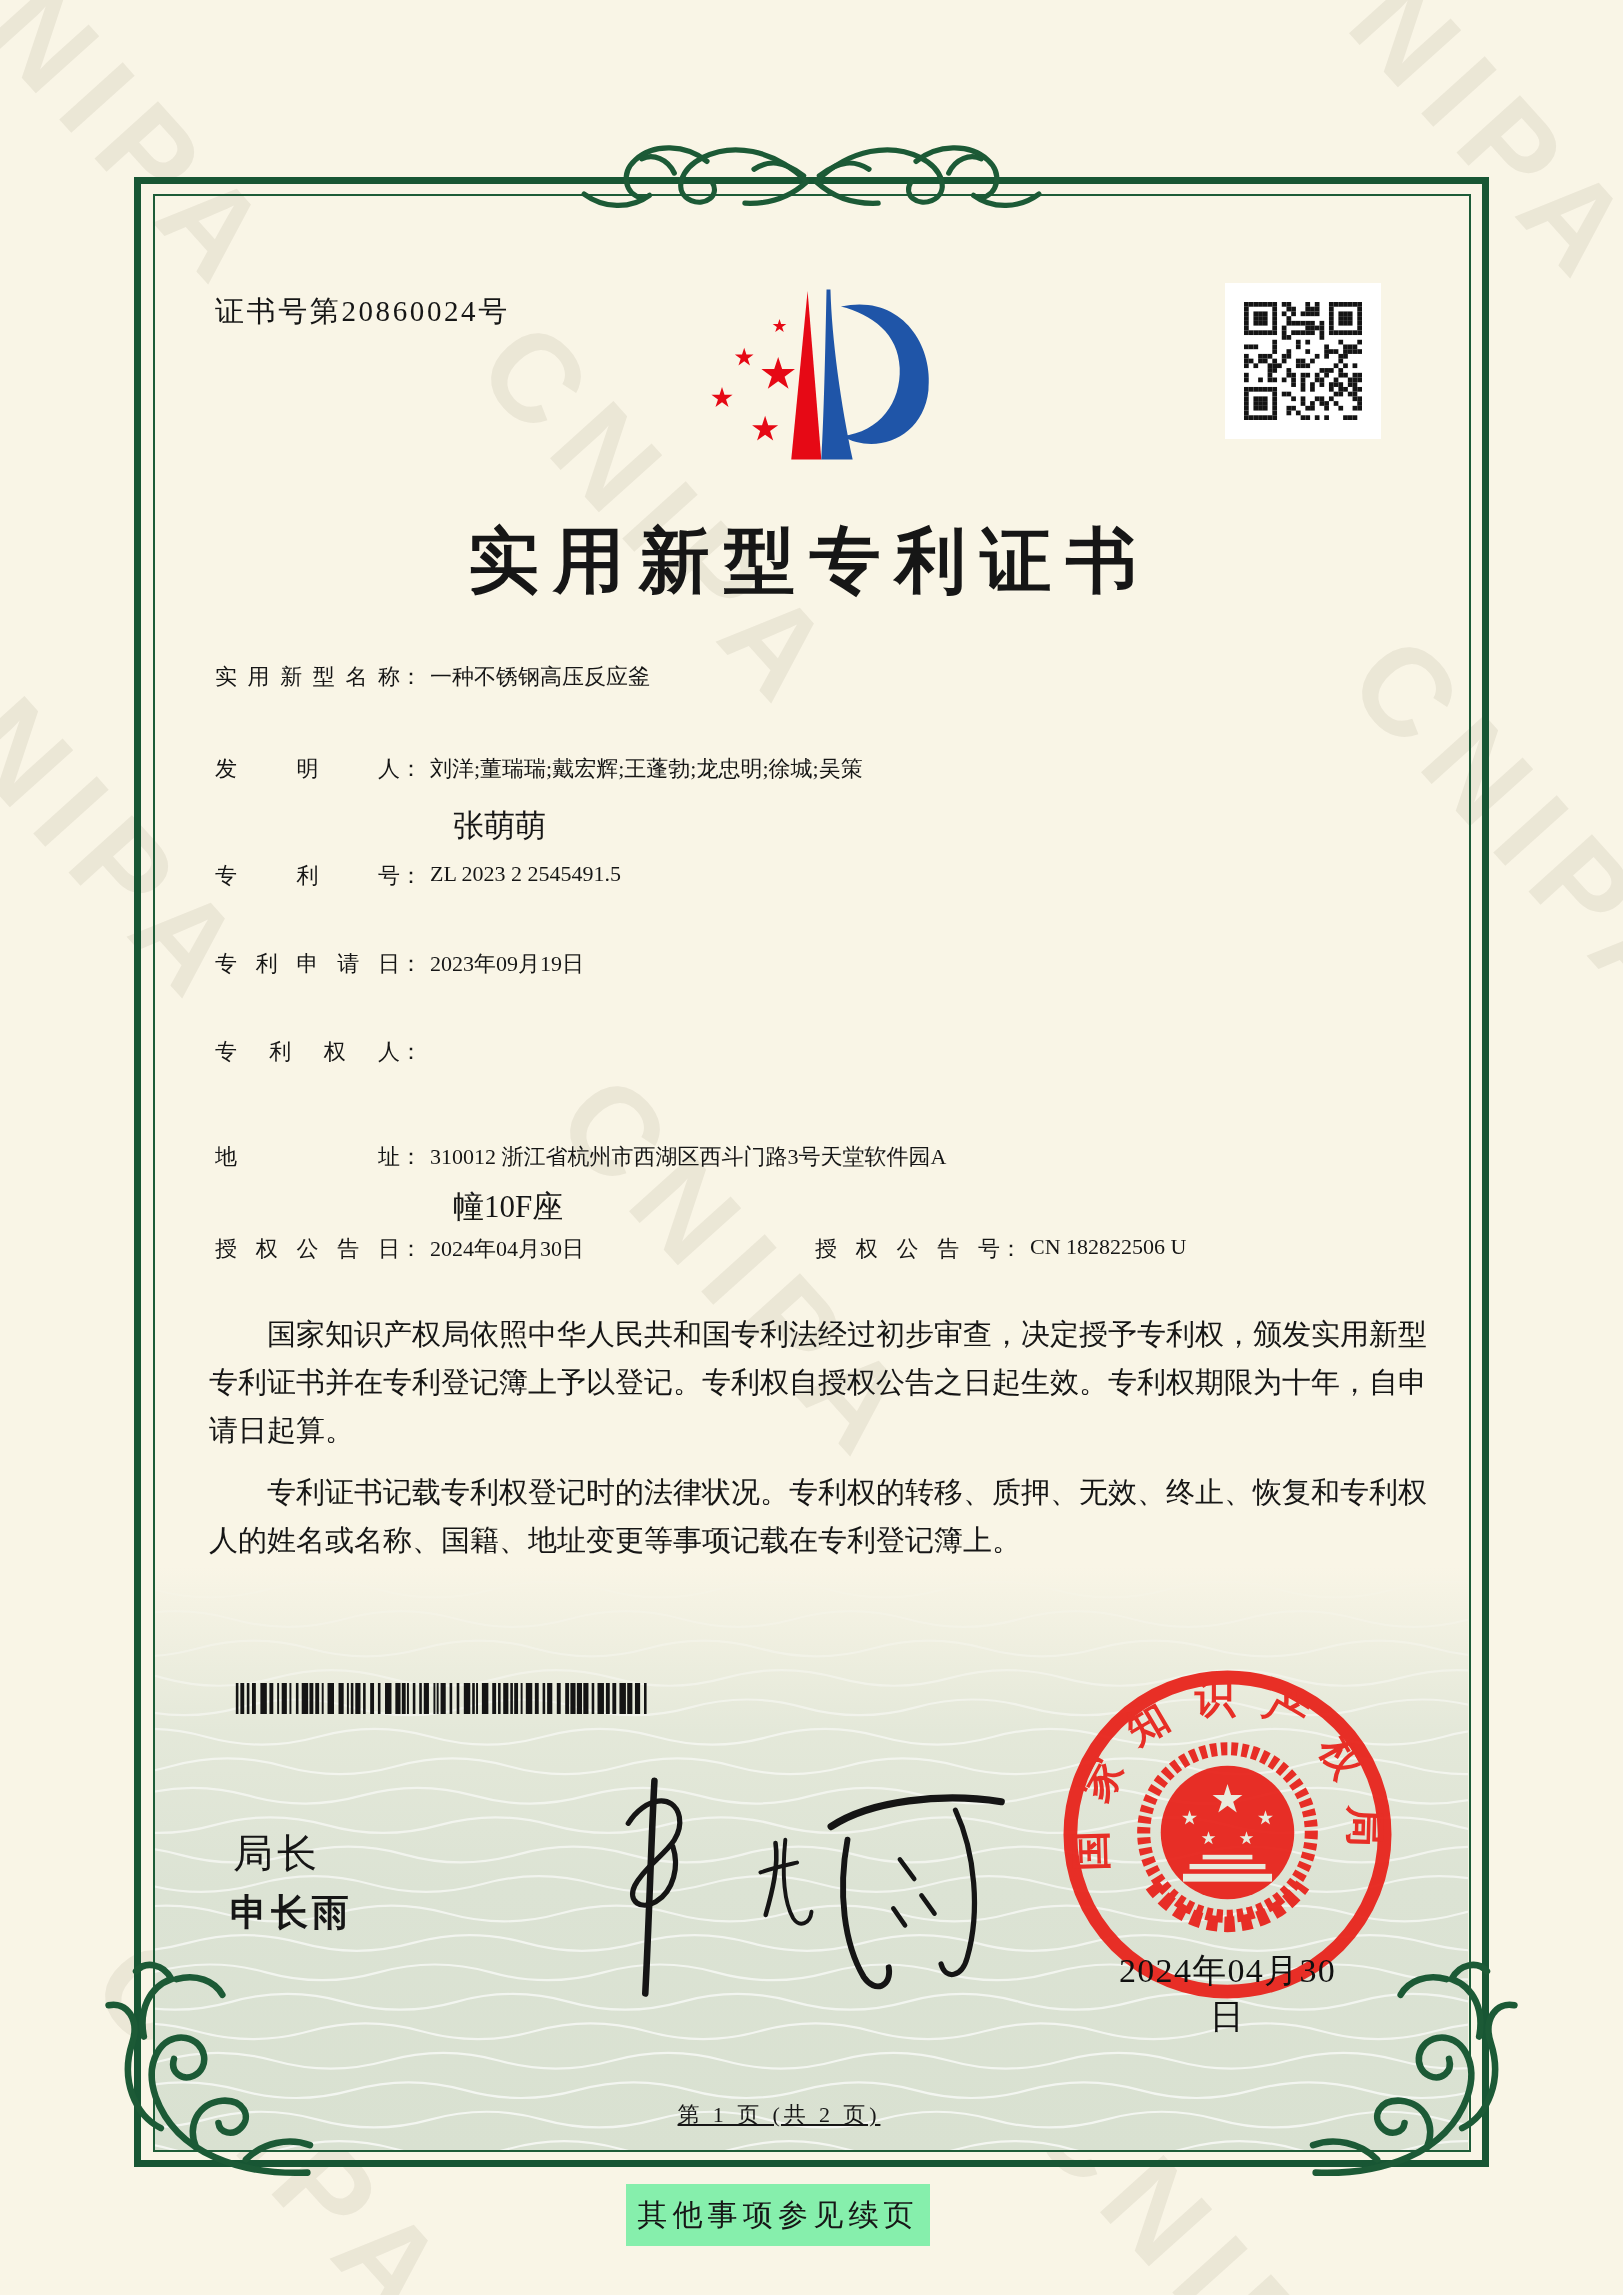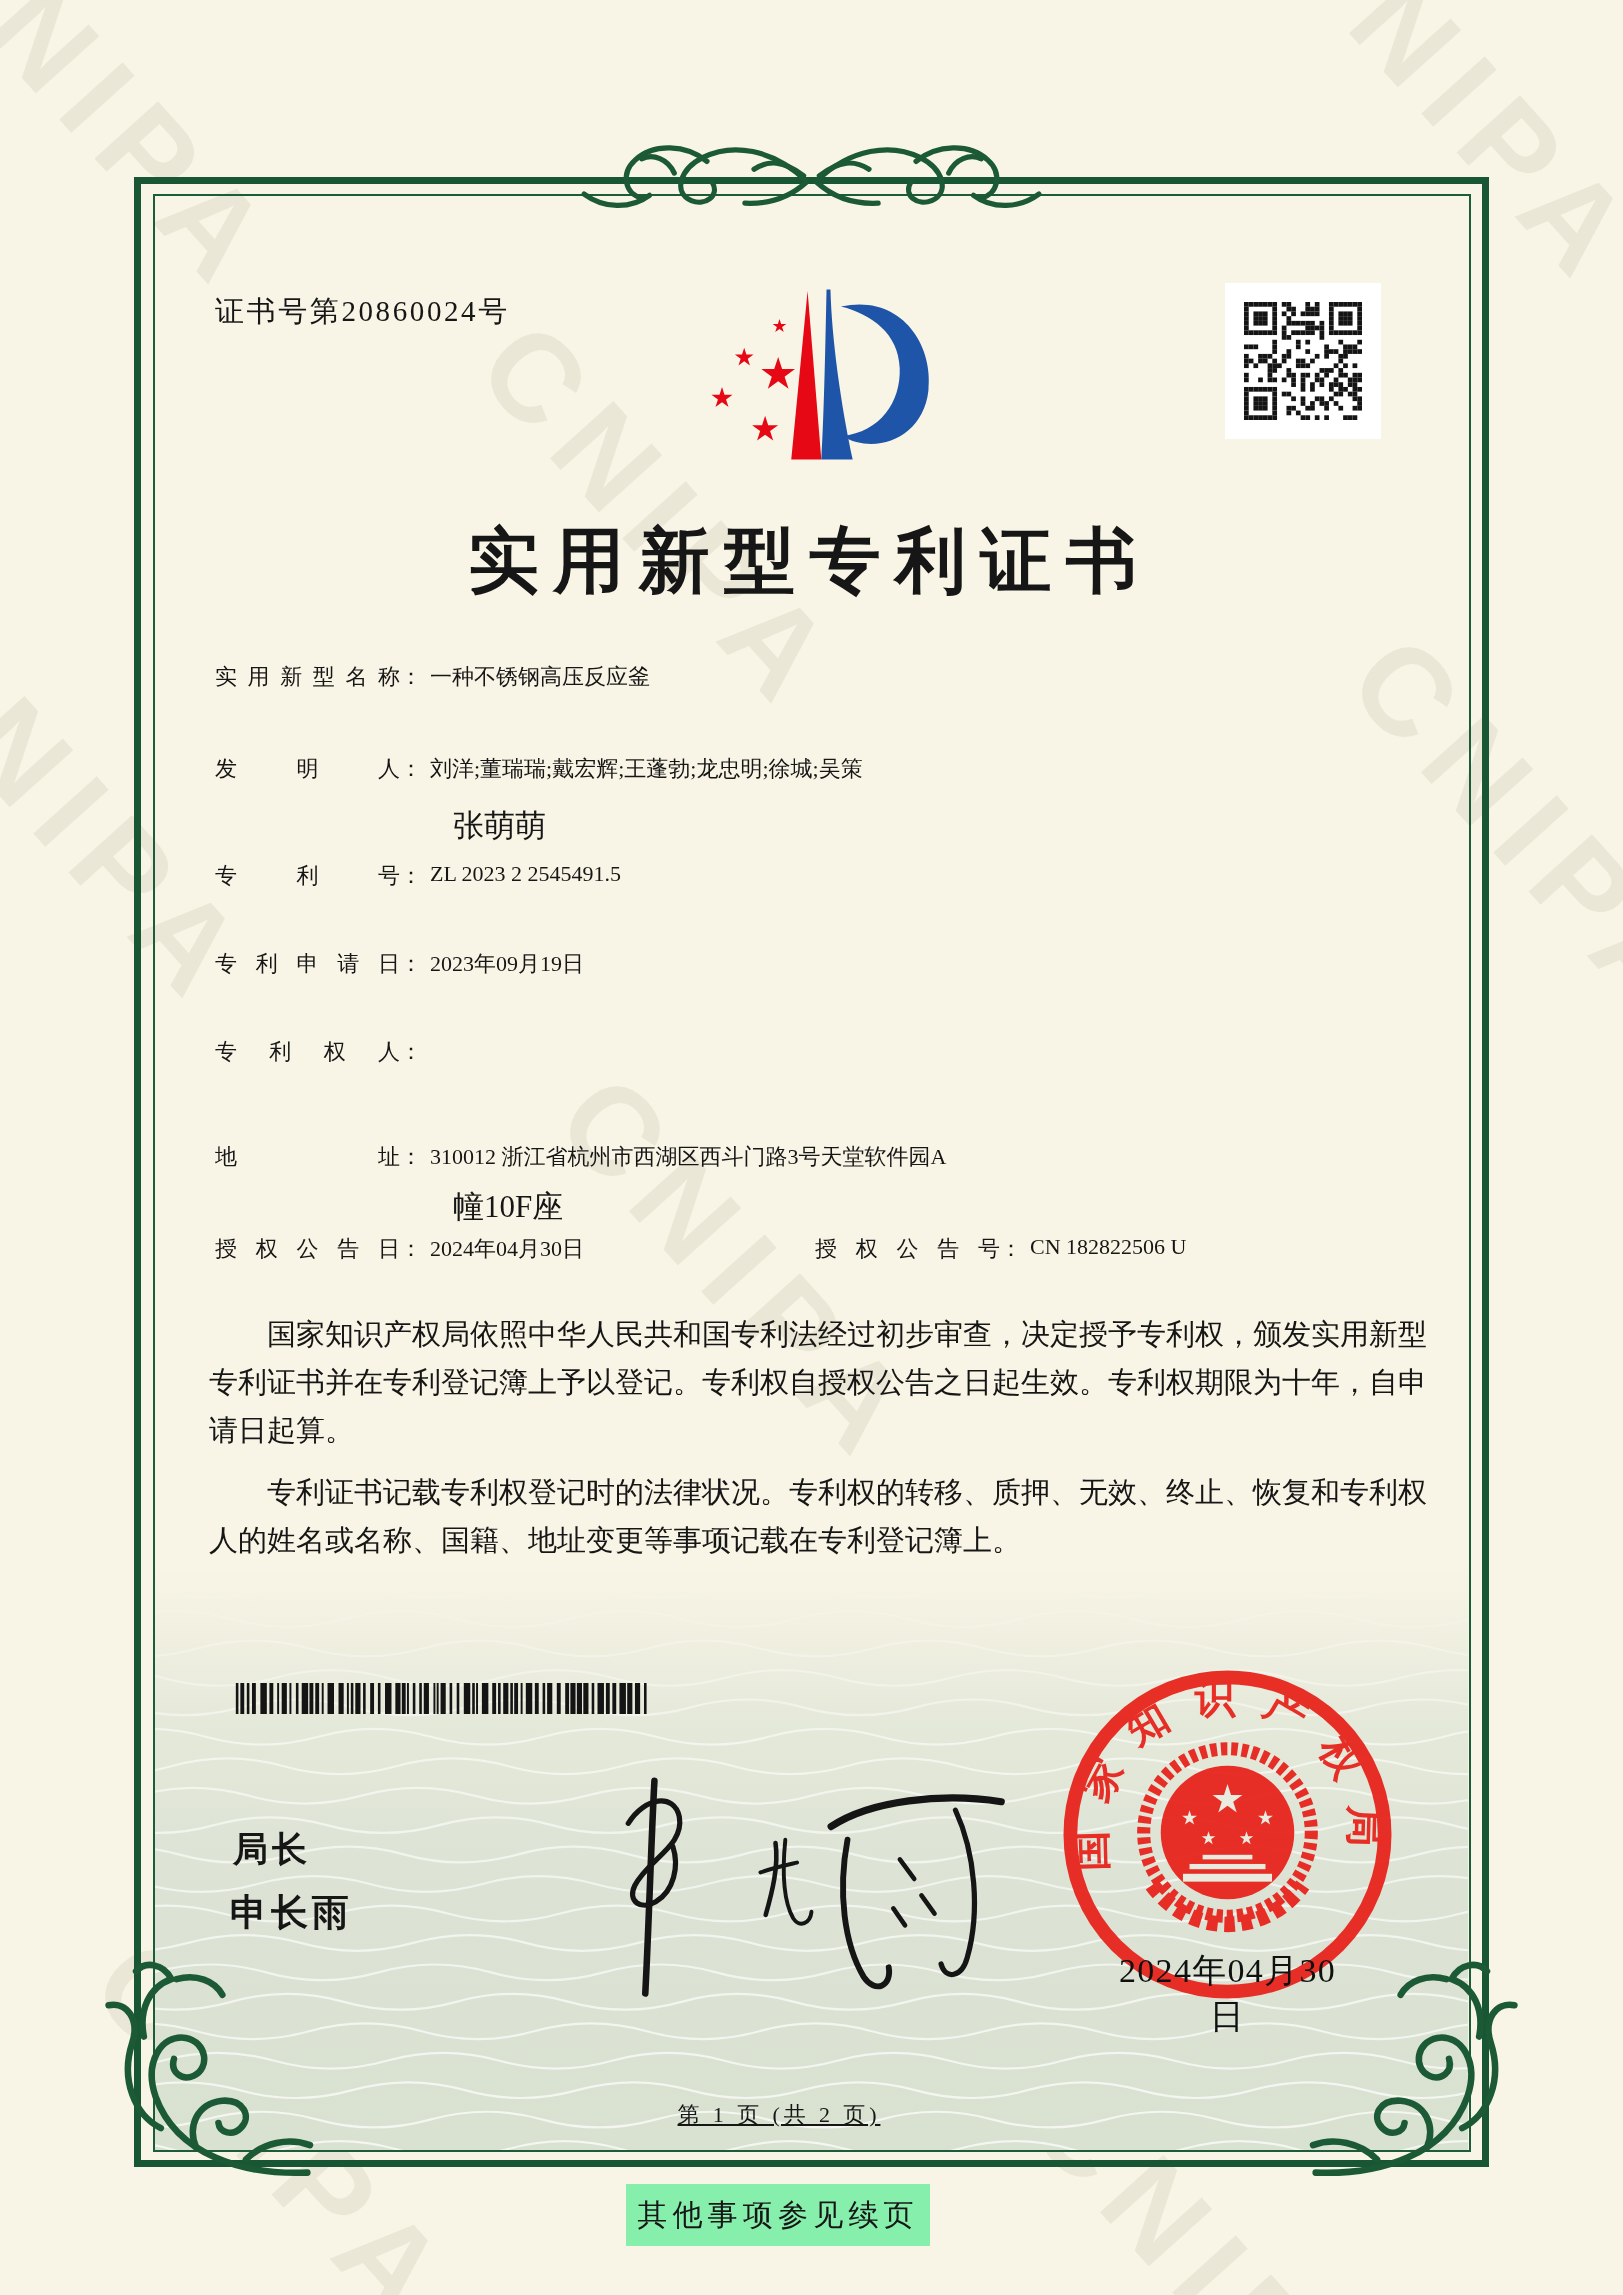--- a/index.html
+++ b/index.html
@@ -26,21 +26,21 @@
   .row .lbl{display:inline-block;width:185px;text-align:justify;text-align-last:justify;}
   .row .colon{display:inline-block;width:30px;}
   .row .val{display:inline-block;}
   .vline2{position:absolute;left:453px;font-size:31px;white-space:nowrap;}
   .row.rcol{left:815px;}
 
   .paras{left:209px;top:1310px;width:1322px;}
   .para{font-size:29px;line-height:48px;text-indent:2em;white-space:pre;}
   .para+.para{margin-top:14.4px;}
 
-  .role{left:233px;top:1826px;font-size:35px;font-weight:bold;font-family:"Liberation Sans","DejaVu Sans",sans-serif;letter-spacing:3.9px;}
+  .role{left:233px;top:1826px;font-size:40px;font-weight:normal;font-family:"Liberation Sans","DejaVu Sans",sans-serif;letter-spacing:3.9px;}
   .signer{left:230px;top:1888px;font-size:37px;font-weight:bold;font-family:"Liberation Sans","DejaVu Sans",sans-serif;letter-spacing:3.9px;}
 
   .seal-date{left:1113px;top:1948px;width:229px;text-align:center;font-size:34px;color:#101010;letter-spacing:1.3px;}
 
   .page-info{left:0;top:2100px;width:1558px;text-align:center;font-size:22px;letter-spacing:3.9px;text-decoration:underline;}
   .cont-box{left:626px;top:2184px;width:304px;height:62px;background:#86efac;}
   .cont-box div{width:100%;text-align:center;font-size:30px;line-height:62px;letter-spacing:5.2px;}
 </style>
 </head>
 <body>

